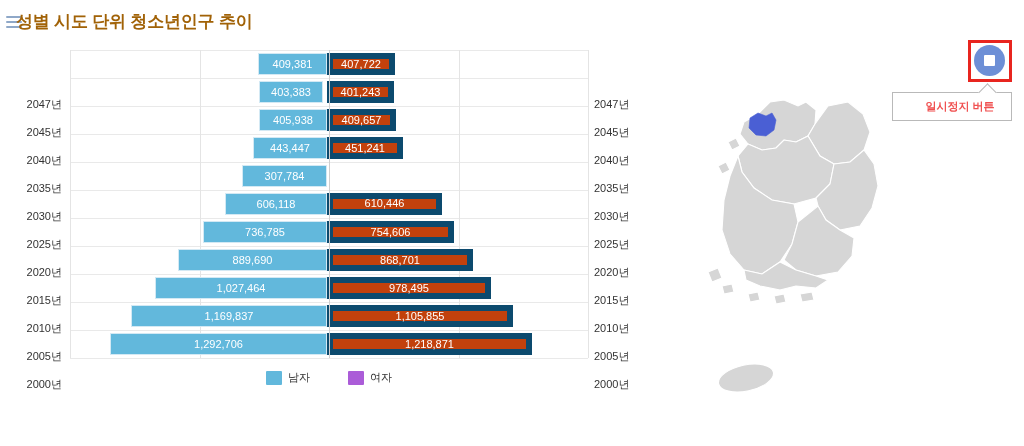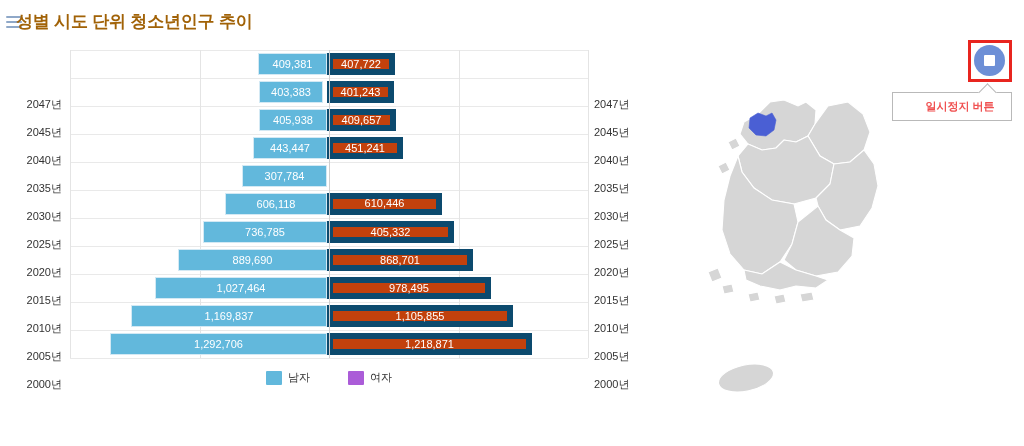--- a/index.html
+++ b/index.html
@@ -318,21 +318,21 @@
         </div>
         <div class="bar female" style="left: 257px; width: 115px; align-items: flex-end;">
           <span>610,446</span>
         </div>
       </div>
       <div class="bar-row" style="top: 168px;">
         <div class="bar male" style="left: 133px; width: 124px;">
           <span>736,785</span>
         </div>
         <div class="bar female" style="left: 257px; width: 127px;">
-          <span>405,332</span>
+          <span>754,606</span>
         </div>
       </div>
       <div class="bar-row" style="top: 196px;">
         <div class="bar male" style="left: 108px; width: 149px;">
           <span>889,690</span>
         </div>
         <div class="bar female" style="left: 257px; width: 146px;">
           <span>868,701</span>
         </div>
       </div>

